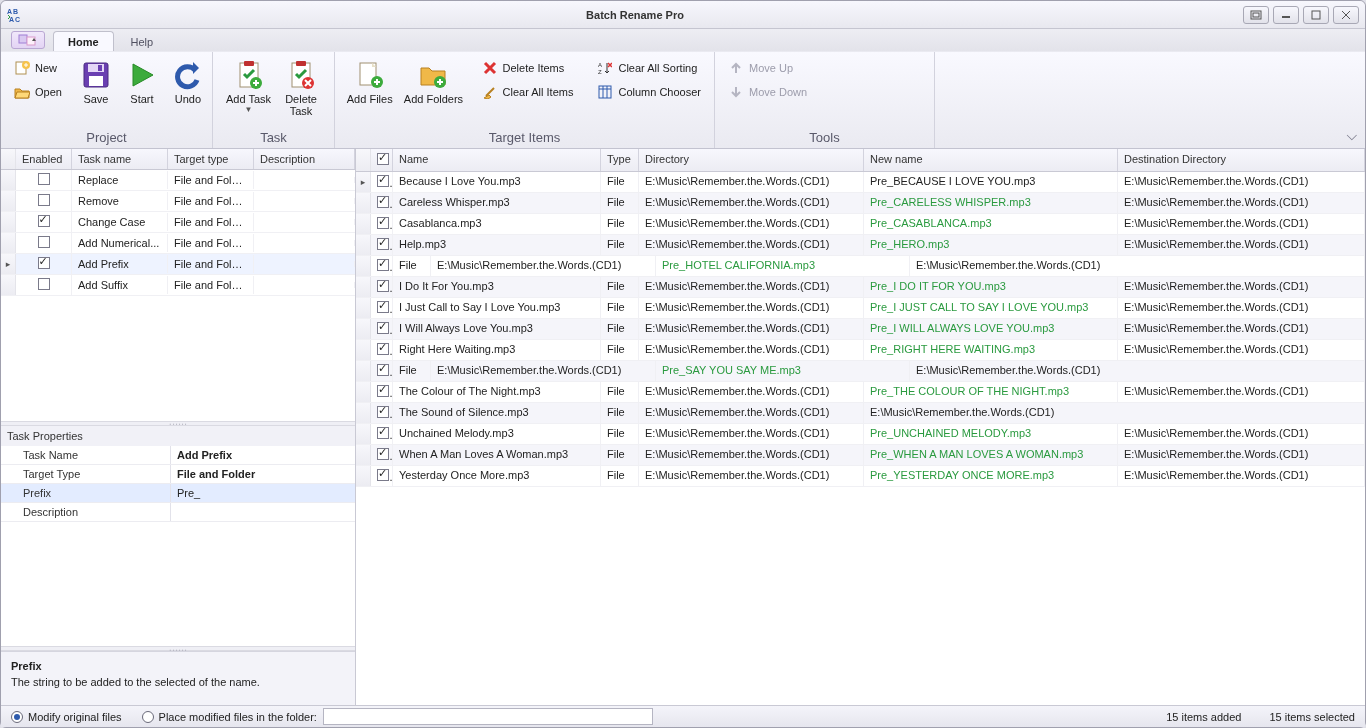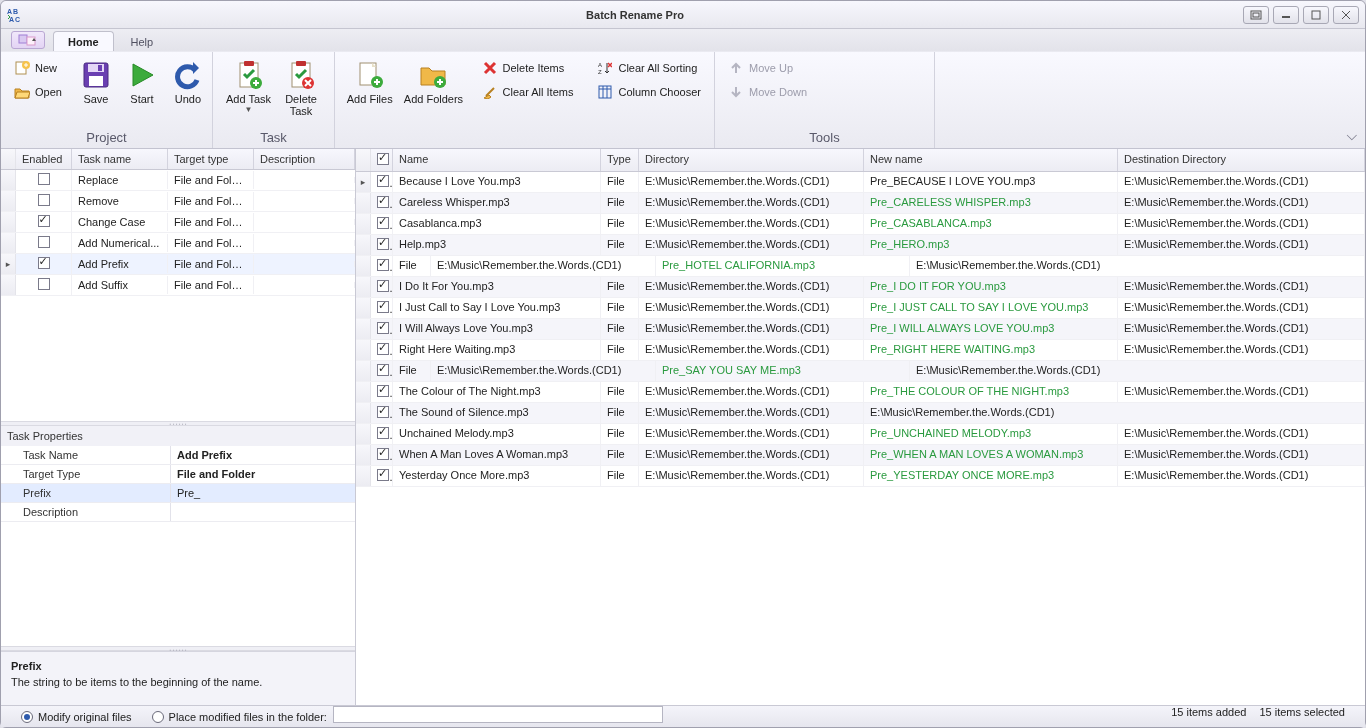--- a/index.html
+++ b/index.html
@@ -48,25 +48,25 @@
 .pval.bold{font-weight:bold}
 .prop-fill{flex:1;background:#fff}
 .help-box{border-top:1px solid #d5d5df;padding:8px 10px;background:#f3f3f9;min-height:54px}
 .help-t{font-weight:bold;margin-bottom:4px}
 .right-pane{flex:1;display:flex;flex-direction:column;background:#fff;min-width:0}
 .files-head{display:flex;background:linear-gradient(#f7f7fd,#ececf3);border-bottom:1px solid #c9c9d4}
 .files-body{flex:1;overflow:auto}
 .frow{display:flex;align-items:stretch;border-bottom:1px solid #f0f0f4}
 .frow.alt{background:#f5f5fa}
 .newname{color:#2a9a3f}
-.statusbar{height:22px;border-top:1px solid #c9c9d4;background:linear-gradient(#f4f4fa,#e6e6ee);display:flex;padding:0 20px}
+.statusbar{height:22px;border-top:1px solid #c9c9d4;background:linear-gradient(#f4f4fa,#e6e6ee);display:flex;align-items:center;padding:0 10px}
 .radio{width:12px;height:12px;border:1px solid #6a6a7a;border-radius:50%;display:inline-flex;align-items:center;justify-content:center;margin-right:5px;background:#fff}
 .radio.sel::after{content:"";width:6px;height:6px;border-radius:50%;background:#2e5aac}
 .folder-input{flex:0 0 330px;height:17px;border:1px solid #b5b5c2;background:#fff;margin-left:6px}
-.sb-right{margin-left:auto;display:flex;gap:13px}
+.sb-right{margin-left:auto;display:flex;gap:28px}
 svg{display:block}
 </style>
 </head>
 <body>
 
 <div class="window">
   <div class="titlebar">
     <span class="app-icon">
       <svg viewBox="0 0 18 18">
           <text x="0" y="8" font-size="7" fill="#2e5aac" font-weight="bold">A</text>
@@ -261,20 +261,21 @@
                   <rect x="1" y="1" width="12" height="12" fill="none" stroke="#2e5aac"></rect>
                   <line x1="1" y1="4" x2="13" y2="4" stroke="#2e5aac"></line>
                   <line x1="5" y1="1" x2="5" y2="13" stroke="#2e5aac"></line>
                   <line x1="9" y1="1" x2="9" y2="13" stroke="#2e5aac"></line>
                 </svg>
               </span>
               <span>Column Chooser</span>
             </div>
         </div>
       </div>
+      <div class="rgroup-label">Target Items</div>
     </div>
 
     <div class="rgroup" style="width:220px">
       <div class="rgroup-body">
         <div class="vcol">
           <div class="rbtn-sm dis">
               <span class="ic">
                 <svg width="14" height="14">
                   <path d="M7 12V3M3 7l4-4 4 4" stroke="#b5b5c2" fill="none" stroke-width="2"></path>
                 </svg>
@@ -371,21 +372,21 @@
             <div class="prow">
               <div class="plabel">Description</div>
               <div class="pval"></div>
             </div>
           </div>
       </div>
       <div class="prop-fill"></div>
       <div class="splitter">∙∙∙∙∙∙</div>
       <div class="help-box">
         <div class="help-t">Prefix</div>
-        <div>The string to be items to the beginning of the name.</div>
+        <div>The string to be added to the selected of the name.</div>
       </div>
     </div>
 
     <div class="right-pane">
       <div class="files-head">
         <div class="rowind"></div>
         <div class="gh" style="width:22px;text-align:center"><span class="cb chk"></span></div>
         <div class="gh" style="width:208px">Name</div>
         <div class="gh" style="width:38px">Type</div>
         <div class="gh" style="width:225px">Directory</div>

